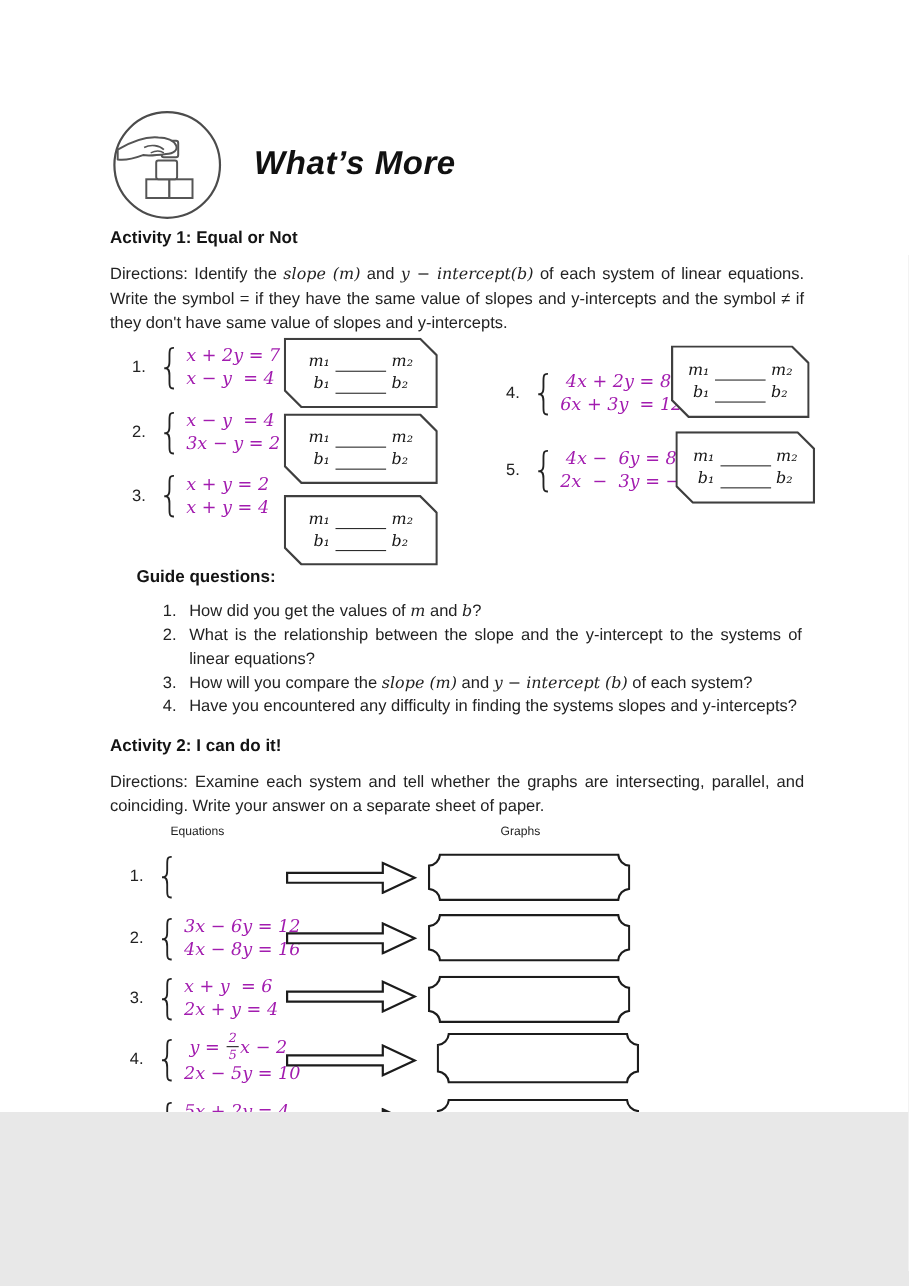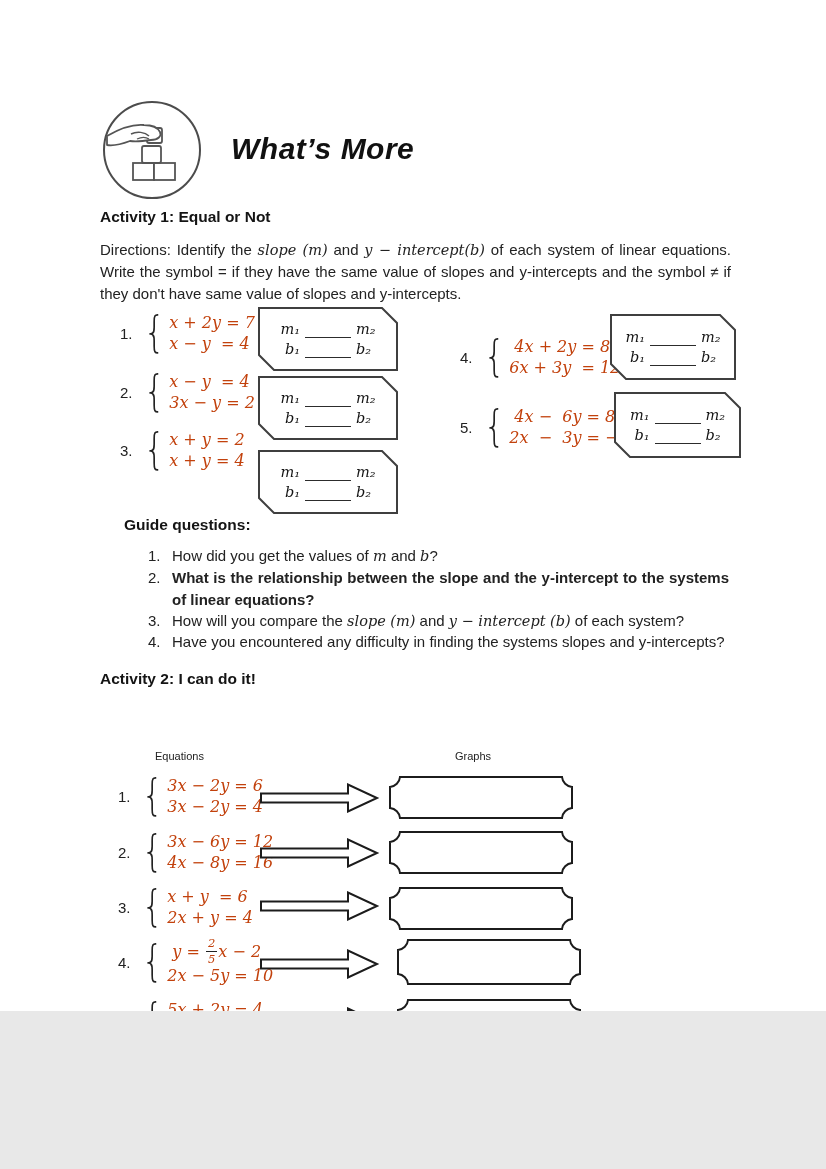--- a/index.html
+++ b/index.html
@@ -18,42 +18,42 @@
   .a1-dir{left:100px;top:239px;width:631px;}
   .mathit{font-family:"DejaVu Serif",serif;font-style:italic;font-size:14.5px;}
 
   
   .sys{display:flex;align-items:center;}
   .item-num{font-size:15px;color:#222;margin-right:8px;}
   .brace{font-family:"DejaVu Sans",sans-serif;font-size:42px;line-height:1;color:#222;
          transform:scaleX(.8);margin-right:2px;font-weight:200;}
   .eq-col{display:flex;flex-direction:column;}
   .eq{font-family:"DejaVu Serif",serif;font-style:italic;font-size:16px;line-height:21px;
-      white-space:pre;color:#c2410c;}
+      white-space:pre;color:#a21caf;}
   .i1{left:120px;top:312px;} .i2{left:120px;top:371px;} .i3{left:120px;top:429px;}
   .i4{left:460px;top:336px;} .i5{left:460px;top:406px;}
 
   
   .a1box{width:140px;height:64px;border-radius:32px;}
   .a1box svg{position:absolute;left:0;top:0;}
   .b1{left:258px;top:307px;} .b2{left:258px;top:376px;} .b3{left:258px;top:450px;}
   .b4{left:610px;top:314px;width:126px;height:66px;} .b5{left:614px;top:392px;width:127px;height:66px;}
   .box-rows{position:absolute;left:0;top:0;width:100%;height:100%;display:flex;flex-direction:column;
             justify-content:center;gap:3px;padding-top:1px;box-sizing:border-box;}
   .box-row{display:flex;justify-content:center;align-items:flex-end;}
   .mlbl{font-family:"DejaVu Serif",serif;font-style:italic;font-size:14.5px;line-height:17px;color:#151515;}
   .blank{display:inline-block;width:46px;border-bottom:1.6px solid #2c2c2c;height:13px;margin:0 5px;}
 
   
   .g-head{left:124px;top:516px;}
   .g-row{display:flex;font-size:15px;line-height:21.5px;color:#222;}
   .g-num{width:24px;flex:none;}
   .g-txt{width:557px;}
   .g1{left:148px;top:545px;} .g2{left:148px;top:567px;} .g3{left:148px;top:610px;} .g4{left:148px;top:631px;}
-  .g2 .g-txt{text-align:justify;font-weight:bold;}
+  .g2 .g-txt{text-align:justify;}
 
   
   .a2-head{left:100px;top:670px;}
   .a2-dir{left:100px;top:700px;width:631px;}
   .colhdr{font-size:11px;color:#222;}
   .ch-eq{left:155px;top:750px;} .ch-gr{left:455px;top:750px;}
   .r1{left:118px;top:775px;} .r2{left:118px;top:831px;} .r3{left:118px;top:886px;}
   .r4{left:118px;top:938px;} .r5{left:118px;top:999px;}
   .arrow{width:120px;height:30px;}
   .ar1{left:260px;top:783px;} .ar2{left:260px;top:838px;} .ar3{left:260px;top:891px;}
@@ -238,30 +238,27 @@
   <div class="abs g-row g3">
     <span class="g-num">3.</span>
     <span class="g-txt"><span>How will you compare the </span><span class="mathit">slope (m)</span><span> and </span><span class="mathit">y − intercept (b)</span><span> of each system?</span></span>
   </div>
   <div class="abs g-row g4">
     <span class="g-num">4.</span>
     <span class="g-txt">Have you encountered any difficulty in finding the systems slopes and y-intercepts?</span>
   </div>
 
   <div class="abs h-act a2-head">Activity 2: I can do it!</div>
+  <div class="abs para a2-dir">Directions: Examine each system and tell whether the graphs are intersecting, parallel, and coinciding. Write your answer on a separate sheet of paper.</div>
   <div class="abs colhdr ch-eq">Equations</div>
   <div class="abs colhdr ch-gr">Graphs</div>
 
   <div class="abs sys r1">
     <span class="item-num">1.</span>
     <span class="brace">{</span>
-    <span class="eq-col">
-        <span class="eq">3x − 2y = 6</span>
-        <span class="eq">3x − 2y = 4</span>
-      </span>
   </div>
   <div class="abs sys r2">
     <span class="item-num">2.</span>
     <span class="brace">{</span>
     <span class="eq-col">
         <span class="eq">3x − 6y = 12</span>
         <span class="eq">4x − 8y = 16</span>
       </span>
   </div>
   <div class="abs sys r3">

